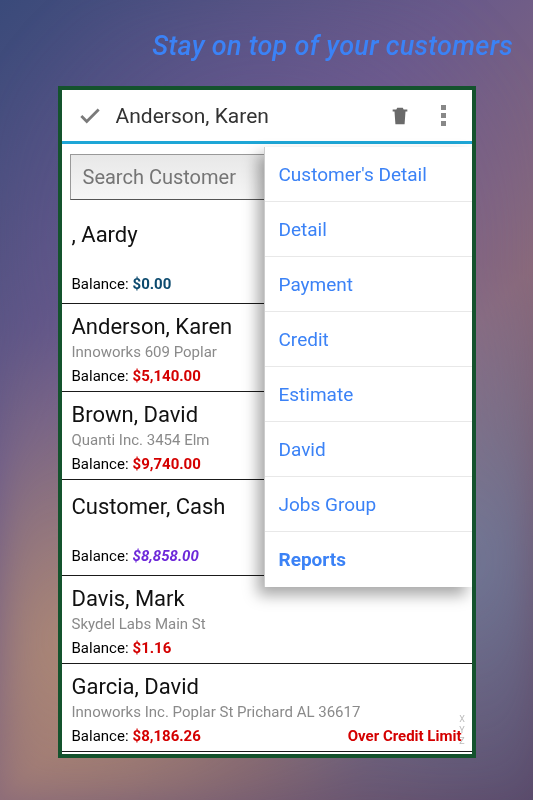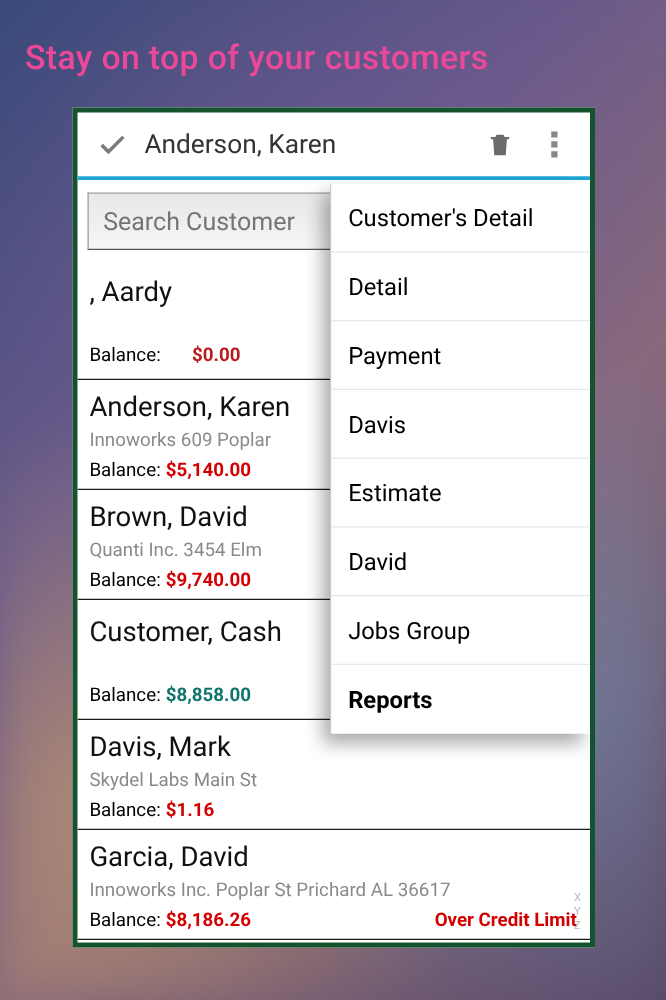--- a/index.html
+++ b/index.html
@@ -10,22 +10,22 @@
   }
   body::before{
     content:"";position:absolute;inset:0;
     background:
       radial-gradient(circle at 15% 80%, rgba(255,200,100,.35), transparent 40%),
       radial-gradient(circle at 85% 70%, rgba(100,200,255,.25), transparent 40%),
       radial-gradient(circle at 50% 30%, rgba(120,90,160,.4), transparent 50%);
     filter:blur(18px);
   }
   .headline{
-    position:relative;text-align:left;color:#ec4899;font-size:27px;font-weight:500;
-    padding:30px 20px 24px;letter-spacing:.3px;
+    position:relative;text-align:right;color:#3b82f6;font-size:27px;font-weight:500;
+    padding:30px 20px 24px;letter-spacing:.3px;font-style:italic;
   }
   .phone{
     position:relative;margin:0 auto;width:418px;height:672px;background:#fff;
     border:4px solid #14532d;overflow:hidden;
   }
   .toolbar{
     height:54px;display:flex;align-items:center;padding:0 6px;
     border-bottom:3px solid #1ea6d6;
   }
   .toolbar .check{width:44px;display:flex;justify-content:center;align-items:center;}
@@ -53,21 +53,21 @@
     display:flex;flex-direction:column;justify-content:flex-end;align-items:center;
     color:#bbb;font-size:9px;letter-spacing:1px;padding-bottom:6px;gap:1px;
   }
   .menu{
     position:absolute;top:57px;right:0;width:208px;background:#fff;
     box-shadow:-6px 8px 14px rgba(0,0,0,.35);border-left:1px solid #ccc;
     z-index:10;
   }
   .menu .item{
     height:55px;display:flex;align-items:center;padding:0 14px;
-    font-size:19px;color:#000000;border-bottom:1px solid #e8e8e8;
+    font-size:19px;color:#3b82f6;border-bottom:1px solid #e8e8e8;
   }
   .menu .item:last-child{border-bottom:none;font-weight:bold;}
   svg{display:block;}
 </style>
 </head>
 <body>
 
 <div class="headline">Stay on top of your customers</div>
 
 <div class="phone">
@@ -96,21 +96,21 @@
   <div class="search-wrap">
     <input class="search" placeholder="Search Customer" style="">
   </div>
 
   <div class="list" id="customer-list">
     <div class="row tall">
         <div class="name">, Aardy</div>
         <div class="addr blank">.</div>
         <div class="bline">
           <span class="blabel">Balance:</span>
-          <span class="bal" style="color: #b91c1c; margin-left: 21px;">$0.00</span>
+          <span class="bal" style="color: #0c4a6e;">$0.00</span>
         </div>
       </div>
       <div class="row">
         <div class="name">Anderson, Karen</div>
         <div class="addr">Innoworks 609 Poplar</div>
         <div class="bline">
           <span class="blabel">Balance:</span>
           <span class="bal" style="color: rgb(212, 0, 0);">$5,140.00</span>
         </div>
       </div>
@@ -120,21 +120,21 @@
         <div class="bline">
           <span class="blabel">Balance:</span>
           <span class="bal" style="color: rgb(212, 0, 0);">$9,740.00</span>
         </div>
       </div>
       <div class="row tall">
         <div class="name">Customer, Cash</div>
         <div class="addr blank">.</div>
         <div class="bline">
           <span class="blabel">Balance:</span>
-          <span class="bal" style="color: #0f766e;">$8,858.00</span>
+          <span class="bal" style="color: #6d28d9; font-style: italic;">$8,858.00</span>
         </div>
       </div>
       <div class="row">
         <div class="name">Davis, Mark</div>
         <div class="addr">Skydel Labs Main St</div>
         <div class="bline">
           <span class="blabel">Balance:</span>
           <span class="bal" style="color: rgb(212, 0, 0);">$1.16</span>
         </div>
       </div>
@@ -151,20 +151,20 @@
         <span>X</span>
         <span>Y</span>
         <span>Z</span>
       </div>
   </div>
 
   <div class="menu" id="overflow-menu">
       <div class="item">Customer's Detail</div>
       <div class="item">Detail</div>
       <div class="item">Payment</div>
-      <div class="item">Davis</div>
+      <div class="item">Credit</div>
       <div class="item">Estimate</div>
       <div class="item">David</div>
       <div class="item">Jobs Group</div>
       <div class="item">Reports</div>
     </div>
 
 </div>
 
 </body></html>

